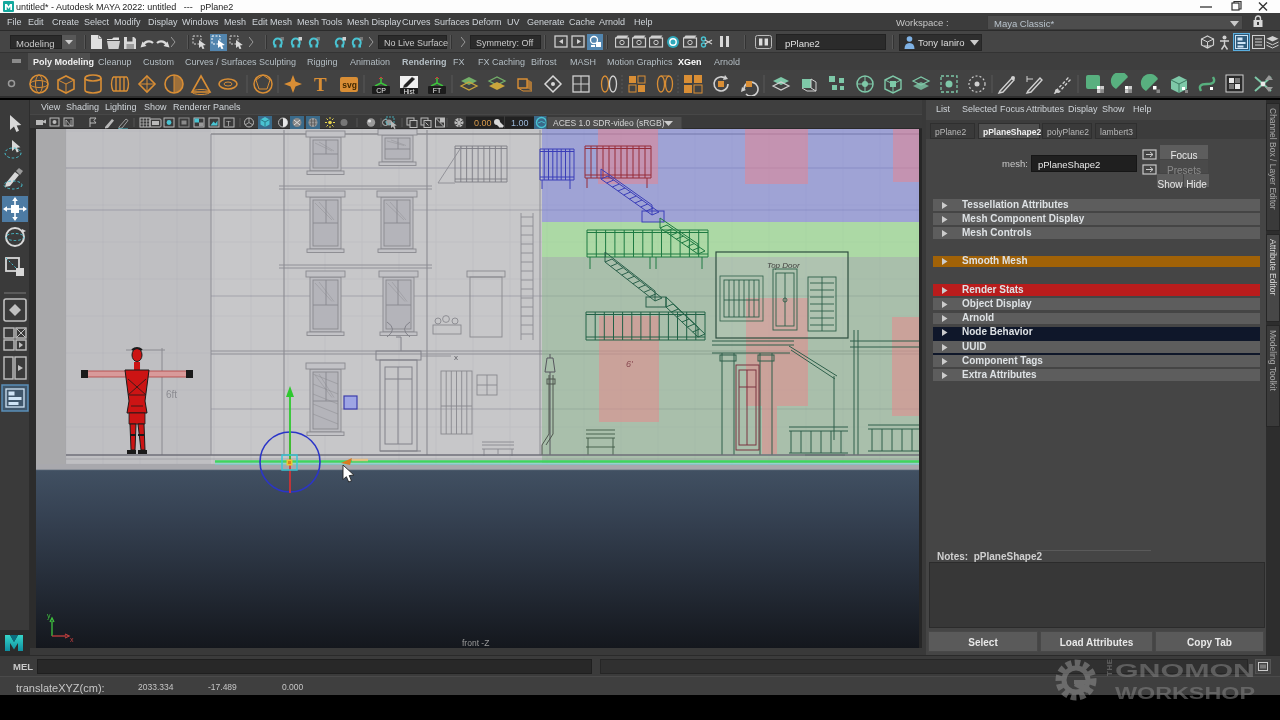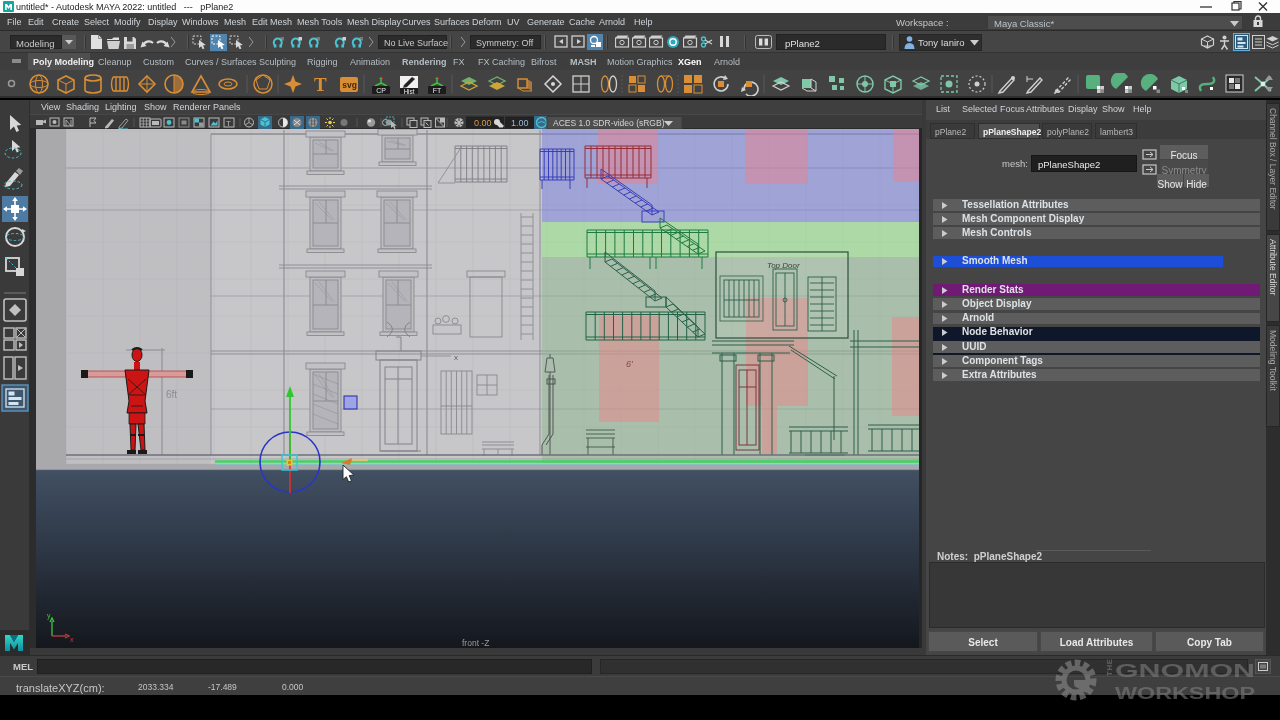--- a/index.html
+++ b/index.html
@@ -246,21 +246,21 @@
 <div class="t" style="left:98px;top:3.5px;font-size:9px;color:#b4bec4;font-weight:normal">Cleanup</div>
 <div class="t" style="left:143px;top:3.5px;font-size:9px;color:#b4bec4;font-weight:normal">Custom</div>
 <div class="t" style="left:185px;top:3.5px;font-size:9px;color:#b4bec4;font-weight:normal">Curves / Surfaces</div>
 <div class="t" style="left:259px;top:3.5px;font-size:9px;color:#b4bec4;font-weight:normal">Sculpting</div>
 <div class="t" style="left:307px;top:3.5px;font-size:9px;color:#b4bec4;font-weight:normal">Rigging</div>
 <div class="t" style="left:350px;top:3.5px;font-size:9px;color:#b4bec4;font-weight:normal">Animation</div>
 <div class="t" style="left:402px;top:3.5px;font-size:9px;color:#b4bec4;font-weight:bold">Rendering</div>
 <div class="t" style="left:453px;top:3.5px;font-size:9px;color:#b4bec4;font-weight:normal">FX</div>
 <div class="t" style="left:478px;top:3.5px;font-size:9px;color:#b4bec4;font-weight:normal">FX Caching</div>
 <div class="t" style="left:531px;top:3.5px;font-size:9px;color:#b4bec4;font-weight:normal">Bifrost</div>
-<div class="t" style="left:570px;top:3.5px;font-size:9px;color:#b4bec4;font-weight:bold">MASH</div>
+<div class="t" style="left:570px;top:3.5px;font-size:9px;color:#b4bec4;font-weight:normal">MASH</div>
 <div class="t" style="left:607px;top:3.5px;font-size:9px;color:#b4bec4;font-weight:normal">Motion Graphics</div>
 <div class="t" style="left:678px;top:3.5px;font-size:9px;color:#ffffff;font-weight:bold">XGen</div>
 <div class="t" style="left:714px;top:3.5px;font-size:9px;color:#b4bec4;font-weight:normal">Arnold</div>
 </div>
 <div class="a" style="left:0;top:70px;width:1280px;height:28px;background:#424242;border-bottom:2px solid #2e2e2e">
 <svg class="a" style="left:6px;top:8px" width="11" height="11">
       <circle cx="5.5" cy="5.5" r="3" fill="none" stroke="#9a9a9a" stroke-width="1.5"></circle>
     </svg>
 <svg class="a" style="left:0;top:3px" width="1280" height="23" viewBox="0 0 1280 23">
       <g transform="translate(28,0)">
@@ -1125,48 +1125,48 @@
 <div class="a" style="left:105px;top:55px;width:106px;height:17px;background:#1f1f1f;border:1px solid #161616">
       <div class="t" style="left:6px;top:3px;font-size:9.5px;color:#e8e8e8">pPlaneShape2</div>
     </div>
 <svg class="a" style="left:215px;top:48px" width="18" height="30">
       <rect x="2" y="2" width="13" height="9" fill="none" stroke="#c9c9c9" stroke-width="1.2"></rect>
       <path d="M5 6.5h7M9 4l3 2.5l-3 2.5" stroke="#c9c9c9" fill="none"></path>
       <rect x="2" y="17" width="13" height="9" fill="none" stroke="#c9c9c9" stroke-width="1.2"></rect>
       <path d="M12 21.5H5M8 19l-3 2.5l3 2.5" stroke="#c9c9c9" fill="none" transform="translate(4,0) scale(-1,1) translate(-13,0)"></path>
     </svg>
 <div class="a" style="left:234px;top:45px;width:48px;height:14px;background:#5d5d5d;text-align:center"><span style="font-size:10px;color:#e8e8e8;line-height:14px">Focus</span></div>
-<div class="a" style="left:234px;top:60px;width:48px;height:13px;background:#4a4a4a;text-align:center"><span style="font-size:10px;color:#8a8a8a;line-height:13px">Symmetry</span></div>
+<div class="a" style="left:234px;top:60px;width:48px;height:13px;background:#4a4a4a;text-align:center"><span style="font-size:10px;color:#8a8a8a;line-height:13px">Presets</span></div>
 <div class="a" style="left:231px;top:74px;width:26px;height:13px;background:#5d5d5d;text-align:center"><span style="font-size:10px;color:#e8e8e8;line-height:13px">Show</span></div>
 <div class="a" style="left:258px;top:74px;width:25px;height:13px;background:#5d5d5d;text-align:center"><span style="font-size:10px;color:#e8e8e8;line-height:13px">Hide</span></div>
 <div class="a" style="left:7px;top:99.0px;width:327px;height:11.5px;background:#5d5d5d">
       <svg class="a" style="left:9px;top:2.5px" width="6" height="7">
         <path d="M0 0l5.5 3.5L0 7z" fill="#ccc"></path>
       </svg>
       <div class="t" style="left:29px;top:-0.5px;font-size:10px;font-weight:bold;color:#dde1e4">Tessellation Attributes</div>
     </div>
 <div class="a" style="left:7px;top:113.2px;width:327px;height:11.5px;background:#5d5d5d">
       <svg class="a" style="left:9px;top:2.5px" width="6" height="7">
         <path d="M0 0l5.5 3.5L0 7z" fill="#ccc"></path>
       </svg>
       <div class="t" style="left:29px;top:-0.5px;font-size:10px;font-weight:bold;color:#dde1e4">Mesh Component Display</div>
     </div>
 <div class="a" style="left:7px;top:127.4px;width:327px;height:11.5px;background:#5d5d5d">
       <svg class="a" style="left:9px;top:2.5px" width="6" height="7">
         <path d="M0 0l5.5 3.5L0 7z" fill="#ccc"></path>
       </svg>
       <div class="t" style="left:29px;top:-0.5px;font-size:10px;font-weight:bold;color:#dde1e4">Mesh Controls</div>
     </div>
-<div class="a" style="left:7px;top:155.8px;width:290px;height:11.5px;background:#1d4ed8">
+<div class="a" style="left:7px;top:155.8px;width:327px;height:11.5px;background:#a16207">
       <svg class="a" style="left:9px;top:2.5px" width="6" height="7">
         <path d="M0 0l5.5 3.5L0 7z" fill="#ccc"></path>
       </svg>
       <div class="t" style="left:29px;top:-0.5px;font-size:10px;font-weight:bold;color:#dde1e4">Smooth Mesh</div>
     </div>
-<div class="a" style="left:7px;top:184.2px;width:327px;height:11.5px;background:#701a75">
+<div class="a" style="left:7px;top:184.2px;width:327px;height:11.5px;background:#b91c1c">
       <svg class="a" style="left:9px;top:2.5px" width="6" height="7">
         <path d="M0 0l5.5 3.5L0 7z" fill="#ccc"></path>
       </svg>
       <div class="t" style="left:29px;top:-0.5px;font-size:10px;font-weight:bold;color:#dde1e4">Render Stats</div>
     </div>
 <div class="a" style="left:7px;top:198.4px;width:327px;height:11.5px;background:#5d5d5d">
       <svg class="a" style="left:9px;top:2.5px" width="6" height="7">
         <path d="M0 0l5.5 3.5L0 7z" fill="#ccc"></path>
       </svg>
       <div class="t" style="left:29px;top:-0.5px;font-size:10px;font-weight:bold;color:#dde1e4">Object Display</div>

